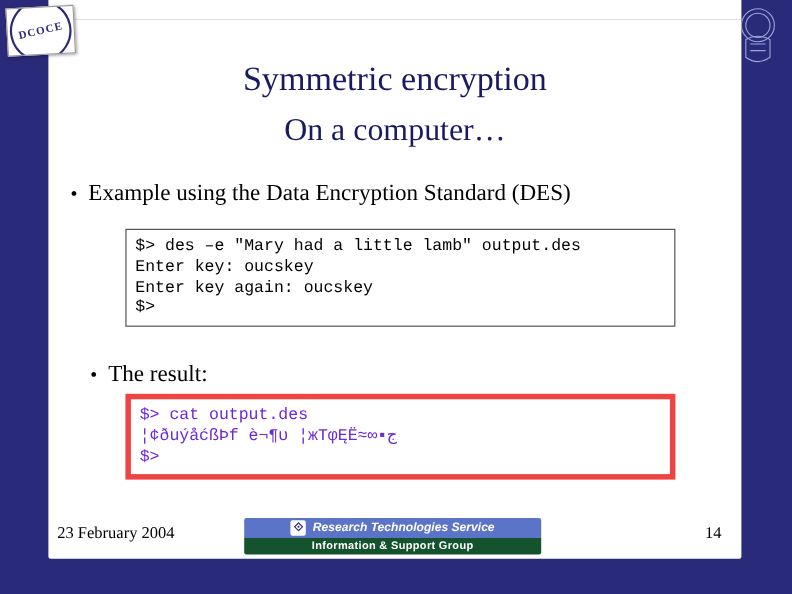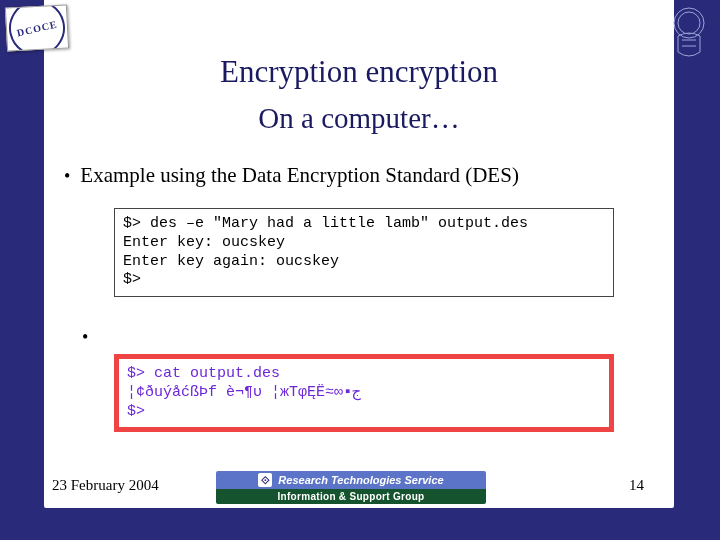--- a/index.html
+++ b/index.html
@@ -119,21 +119,21 @@
     font-family: "Courier New", Courier, monospace;
     font-size: 15px;
     line-height: 1.25;
     color: #6d28d9;
     white-space: pre;
   }
   .footer {
     position: absolute;
     bottom: 0;
     left: 0;
-    right: 16px;
+    right: 4px;
     height: 40px;
   }
   .footer-date {
     position: absolute;
     left: 8px;
     bottom: 14px;
     font-size: 15px;
     color: #000;
     font-family: "Times New Roman", serif;
   }
@@ -188,35 +188,36 @@
 </style>
 </head>
 <body>
 
 <div class="slide">
 
   <div class="white-backing"></div>
 
   <div class="body-area">
 
-    <h1 class="title">Encryption encryption</h1>
+    <h1 class="title">Symmetric encryption</h1>
     <h2 class="subtitle">On a computer…</h2>
 
     <div class="bullet-row">
       <span class="bullet-dot">•</span>
       <span>Example using the Data Encryption Standard (DES)</span>
     </div>
 
     <pre class="codeblock">$&gt; des –e "Mary had a little lamb" output.des
 Enter key: oucskey
 Enter key again: oucskey
 $&gt;</pre>
 
     <div class="bullet-row2">
       <span class="bullet-dot">•</span>
+      <span>The result:</span>
     </div>
 
     <pre class="codeblock2">$&gt; cat output.des
 ¦¢ðuýåćßÞf è¬¶υ ¦жTφĘË≈∞▪ج
 $&gt;</pre>
 
     <div class="footer">
       <div class="footer-date">23 February 2004</div>
       <div class="footer-num">14</div>
       <div class="footer-banner">

